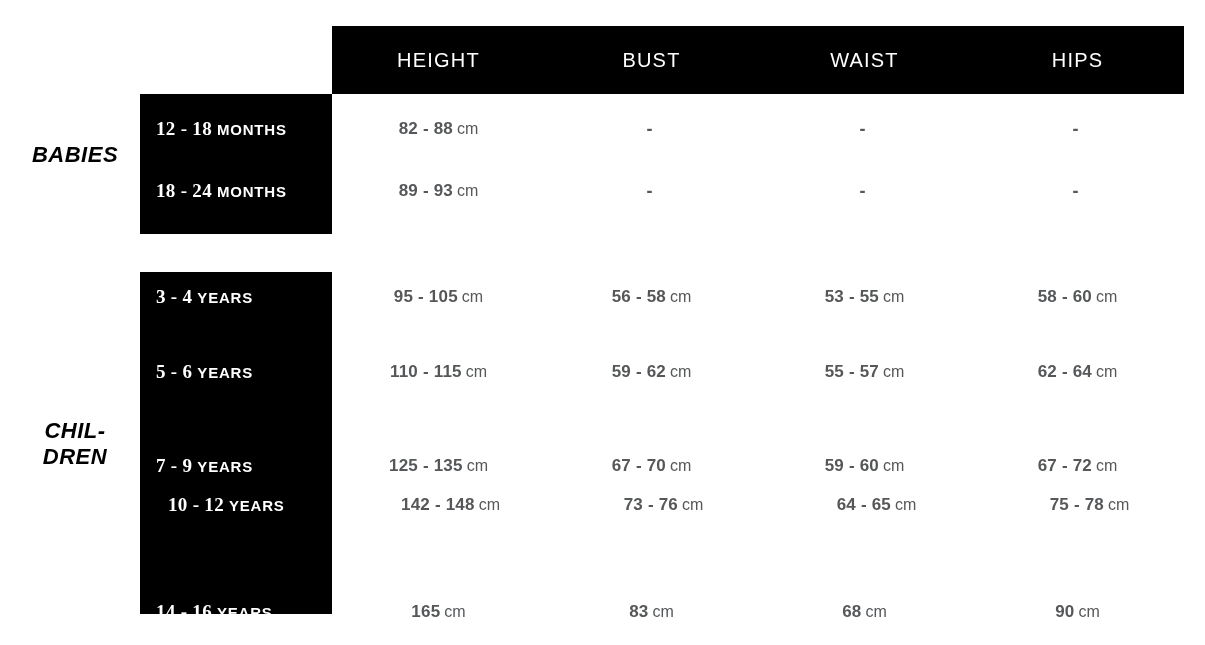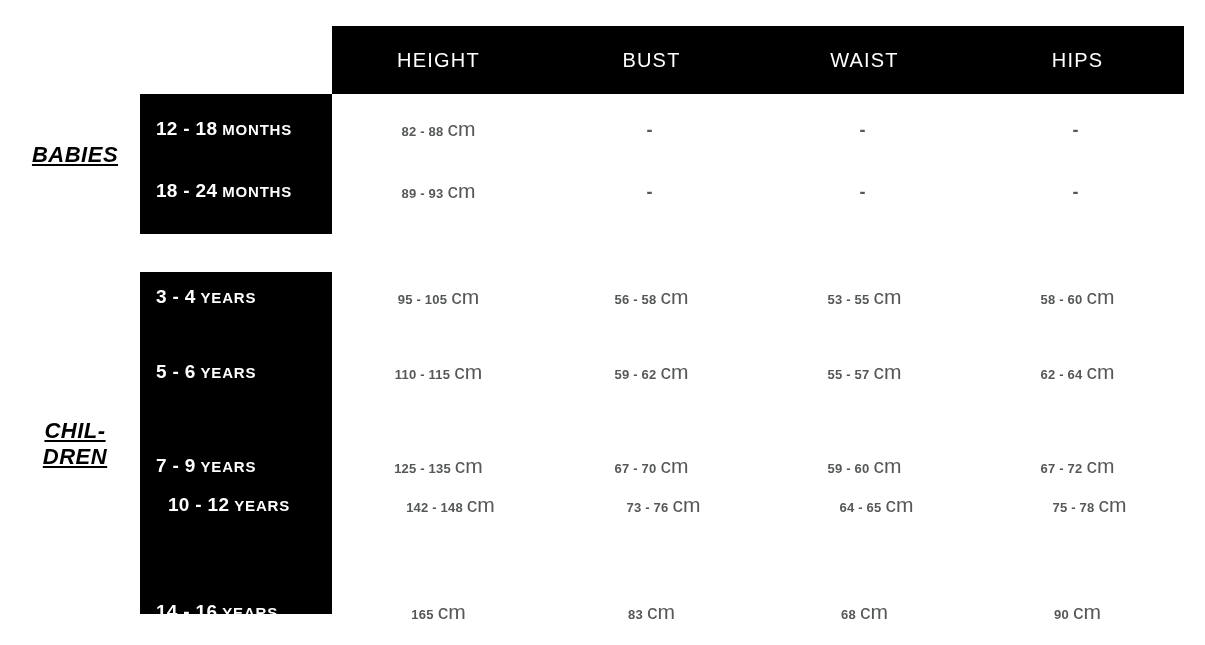--- a/index.html
+++ b/index.html
@@ -44,21 +44,20 @@
   
   .group-label {
     position: absolute;
     font-style: italic;
     font-weight: bold;
     color: #000000;
     font-size: 22px;
     letter-spacing: 0.5px;
     text-align: center;
     line-height: 1.18;
-    text-decoration: underline;
   }
   #group-babies {
     left: 10px;
     top: 142px;
     width: 130px;
   }
   #group-children {
     left: 10px;
     top: 418px;
     width: 130px;
@@ -86,45 +85,46 @@
     width: 192px;
     box-sizing: border-box;
     padding-left: 16px;
     color: #ffffff;
     white-space: nowrap;
   }
   .size-cell .num {
     font-size: 19px;
     font-weight: bold;
     letter-spacing: 0.3px;
+    font-family: Liberation Serif, serif;
   }
   .size-cell .unit {
     font-size: 15px;
     font-weight: 700;
     letter-spacing: 0.8px;
     margin-left: 5px;
   }
 
   .measures {
     flex: 1 1 auto;
     display: flex;
   }
   .m-cell {
     flex: 1 1 0;
     text-align: center;
     color: #555759;
     white-space: nowrap;
   }
   .m-cell .val {
-    font-size: 13px;
+    font-size: 17px;
     font-weight: bold;
     letter-spacing: 0.2px;
   }
   .m-cell .unit {
-    font-size: 21px;
+    font-size: 16px;
     font-weight: 400;
     margin-left: 4px;
   }
   .m-cell.dash .val {
     font-size: 18px;
     font-weight: bold;
   }
 
   
   #row-0 { top: 112px; height: 34px; }

